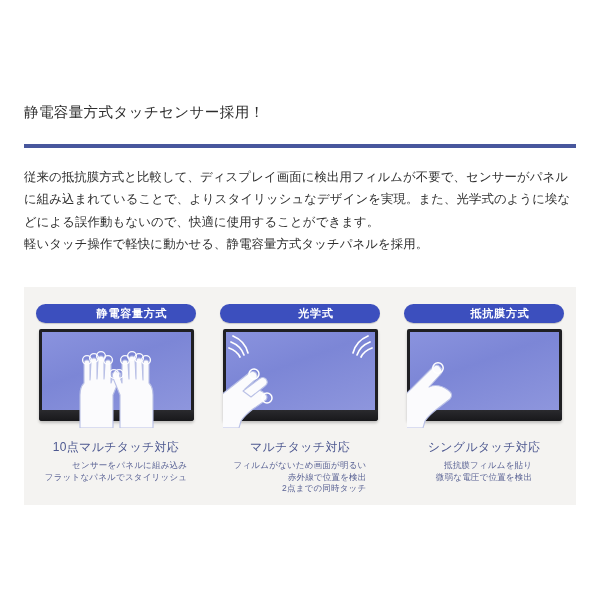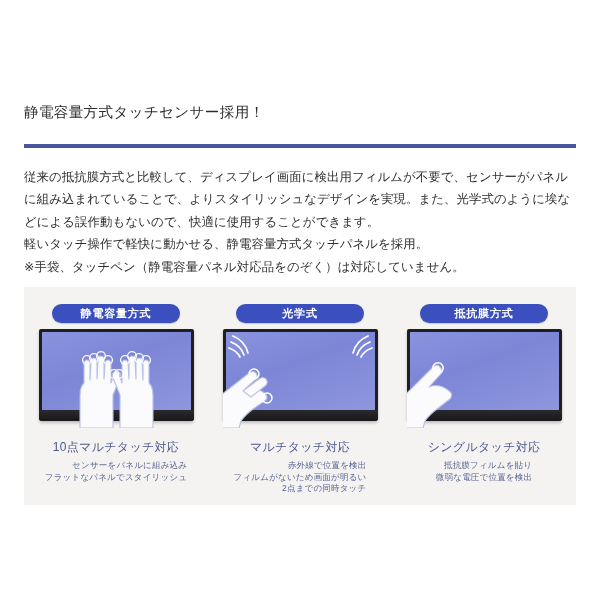--- a/index.html
+++ b/index.html
@@ -83,20 +83,21 @@
     border-radius: 10px;
     background: #3c4fbe;
     color: #ffffff;
     font-size: 11px;
     font-weight: bold;
     letter-spacing: 0.8px;
     display: flex;
     align-items: center;
     justify-content: center;
     box-shadow: 0 1px 1px rgba(0,0,0,0.18);
+    padding-left: 32px;
   }
 
   
   .monitor-wrap {
     margin-top: 6px;
     position: relative;
     width: 155px;
     height: 99px;
   }
   .monitor {
@@ -158,21 +159,20 @@
 <body>
 
 <div class="page">
 
   <div class="section-title">静電容量方式タッチセンサー採用！</div>
   <div class="title-rule"></div>
 
   <div class="body-copy">
     <p>従来の抵抗膜方式と比較して、ディスプレイ画面に検出用フィルムが不要で、センサーがパネルに組み込まれていることで、よりスタイリッシュなデザインを実現。また、光学式のように埃などによる誤作動もないので、快適に使用することができます。</p>
     <p>軽いタッチ操作で軽快に動かせる、静電容量方式タッチパネルを採用。</p>
-    <p>※手袋、タッチペン（静電容量パネル対応品をのぞく）は対応していません。</p>
   </div>
 
   <div class="compare-band">
     <div class="compare-row">
 
       <div class="compare-cell">
         <div class="badge">静電容量方式</div>
 
         <div class="monitor-wrap">
           <div class="monitor">
@@ -250,22 +250,22 @@
             </g>
             <g fill="none" stroke="#ffffff" stroke-width="1.5">
               <circle cx="31" cy="45" r="5"></circle>
               <circle cx="44" cy="69" r="5"></circle>
             </g>
           </svg>
         </div>
 
         <div class="cap-head">マルチタッチ対応</div>
         <div class="cap-sub">
+          <div>フィルムがないため画面が明るい</div>
           <div>赤外線で位置を検出</div>
-          <div>フィルムがないため画面が明るい</div>
           <div>2点までの同時タッチ</div>
         </div>
       </div>
 
       <div class="compare-cell">
         <div class="badge">抵抗膜方式</div>
 
         <div class="monitor-wrap">
           <div class="monitor">
             <div class="screen"></div>

